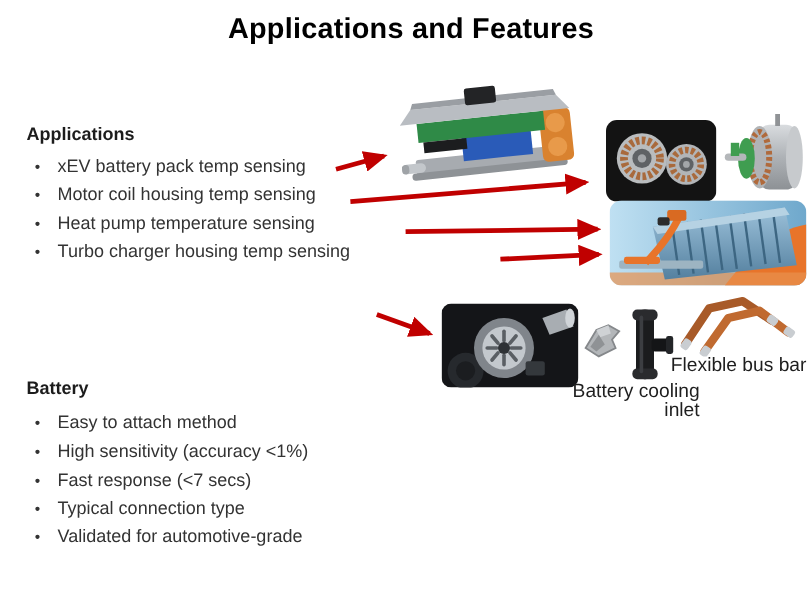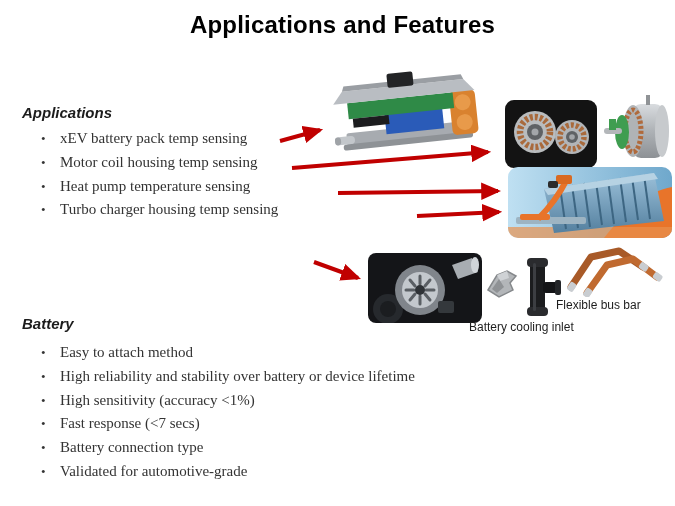--- a/index.html
+++ b/index.html
@@ -10,36 +10,36 @@
     color:#363636;
   }
   .title{
     position:absolute;top:6px;left:0;width:675px;text-align:center;
     font-size:24px;font-weight:bold;color:#000;margin:5px;letter-spacing:.2px;
   }
   .textblock{position:absolute;left:22px;width:480px;}
   .apps{top:102px;}
   .features{top:313px;}
   .textblock h2{
-    font-size:15px;font-weight:bold;color:#1c1c1c;margin:0 0 4px 0;line-height:21px;font-style:italic;
-  }
-  .textblock ul{list-style:none;margin:12px;padding:0;font-family:Liberation Serif, serif;}
+    font-size:15px;font-weight:bold;color:#1c1c1c;margin:0 0 4px 0;line-height:21px;
+  }
+  .textblock ul{list-style:none;margin:0;padding:0;}
   .apps ul{margin-top:2px;}
   .features ul{margin-top:7px;}
   .textblock li{
     position:relative;padding-left:26px;font-size:15px;line-height:23.8px;
     white-space:nowrap;color:#333333;
   }
   .textblock li::before{
     content:"\2022";position:absolute;left:7px;top:0;color:#333333;font-size:13px;
   }
   .img{position:absolute;}
   .img svg{display:block;width:100%;height:100%;}
   .caption{
-    position:absolute;font-size:12px;color:#1e1e1e;text-align:left;line-height:16px;
+    position:absolute;font-size:16px;color:#1e1e1e;text-align:right;line-height:16px;
   }
   .cap-inlet{left:469px;top:319px;width:114px;}
   .cap-busbar{left:556px;top:297px;width:116px;white-space:nowrap;}
   .arrows{position:absolute;left:0;top:0;width:675px;height:506px;pointer-events:none;z-index:6;}
 </style>
 </head>
 <body>
 
 <h1 class="title">Applications and Features</h1>
 
@@ -59,27 +59,26 @@
     </ul>
 </section>
 
 <section class="textblock features">
   <h2>Battery</h2>
   <ul>
 
       <li><span>Easy to attach method</span></li>
 
 
-      <li><span>High reliability and stability over battery or device lifetime</span></li>
 
       <li><span>High sensitivity (accuracy &lt;1%)</span></li>
 
       <li><span>Fast response (&lt;7 secs)</span></li>
 
-      <li><span>Battery connection type</span></li>
+      <li><span>Typical connection type</span></li>
 
       <li><span>Validated for automotive-grade</span></li>
     </ul>
 </section>
 
 <div class="img" style="left:333px;top:68px;width:150px;height:96px;">
   <svg viewBox="0 0 150 96">
     <g transform="rotate(-6 75 50)">
       <rect x="12" y="59" width="122" height="15" rx="2" fill="#a7abb0"></rect>
       <rect x="8" y="70" width="130" height="6" rx="3" fill="#8e9296"></rect>

